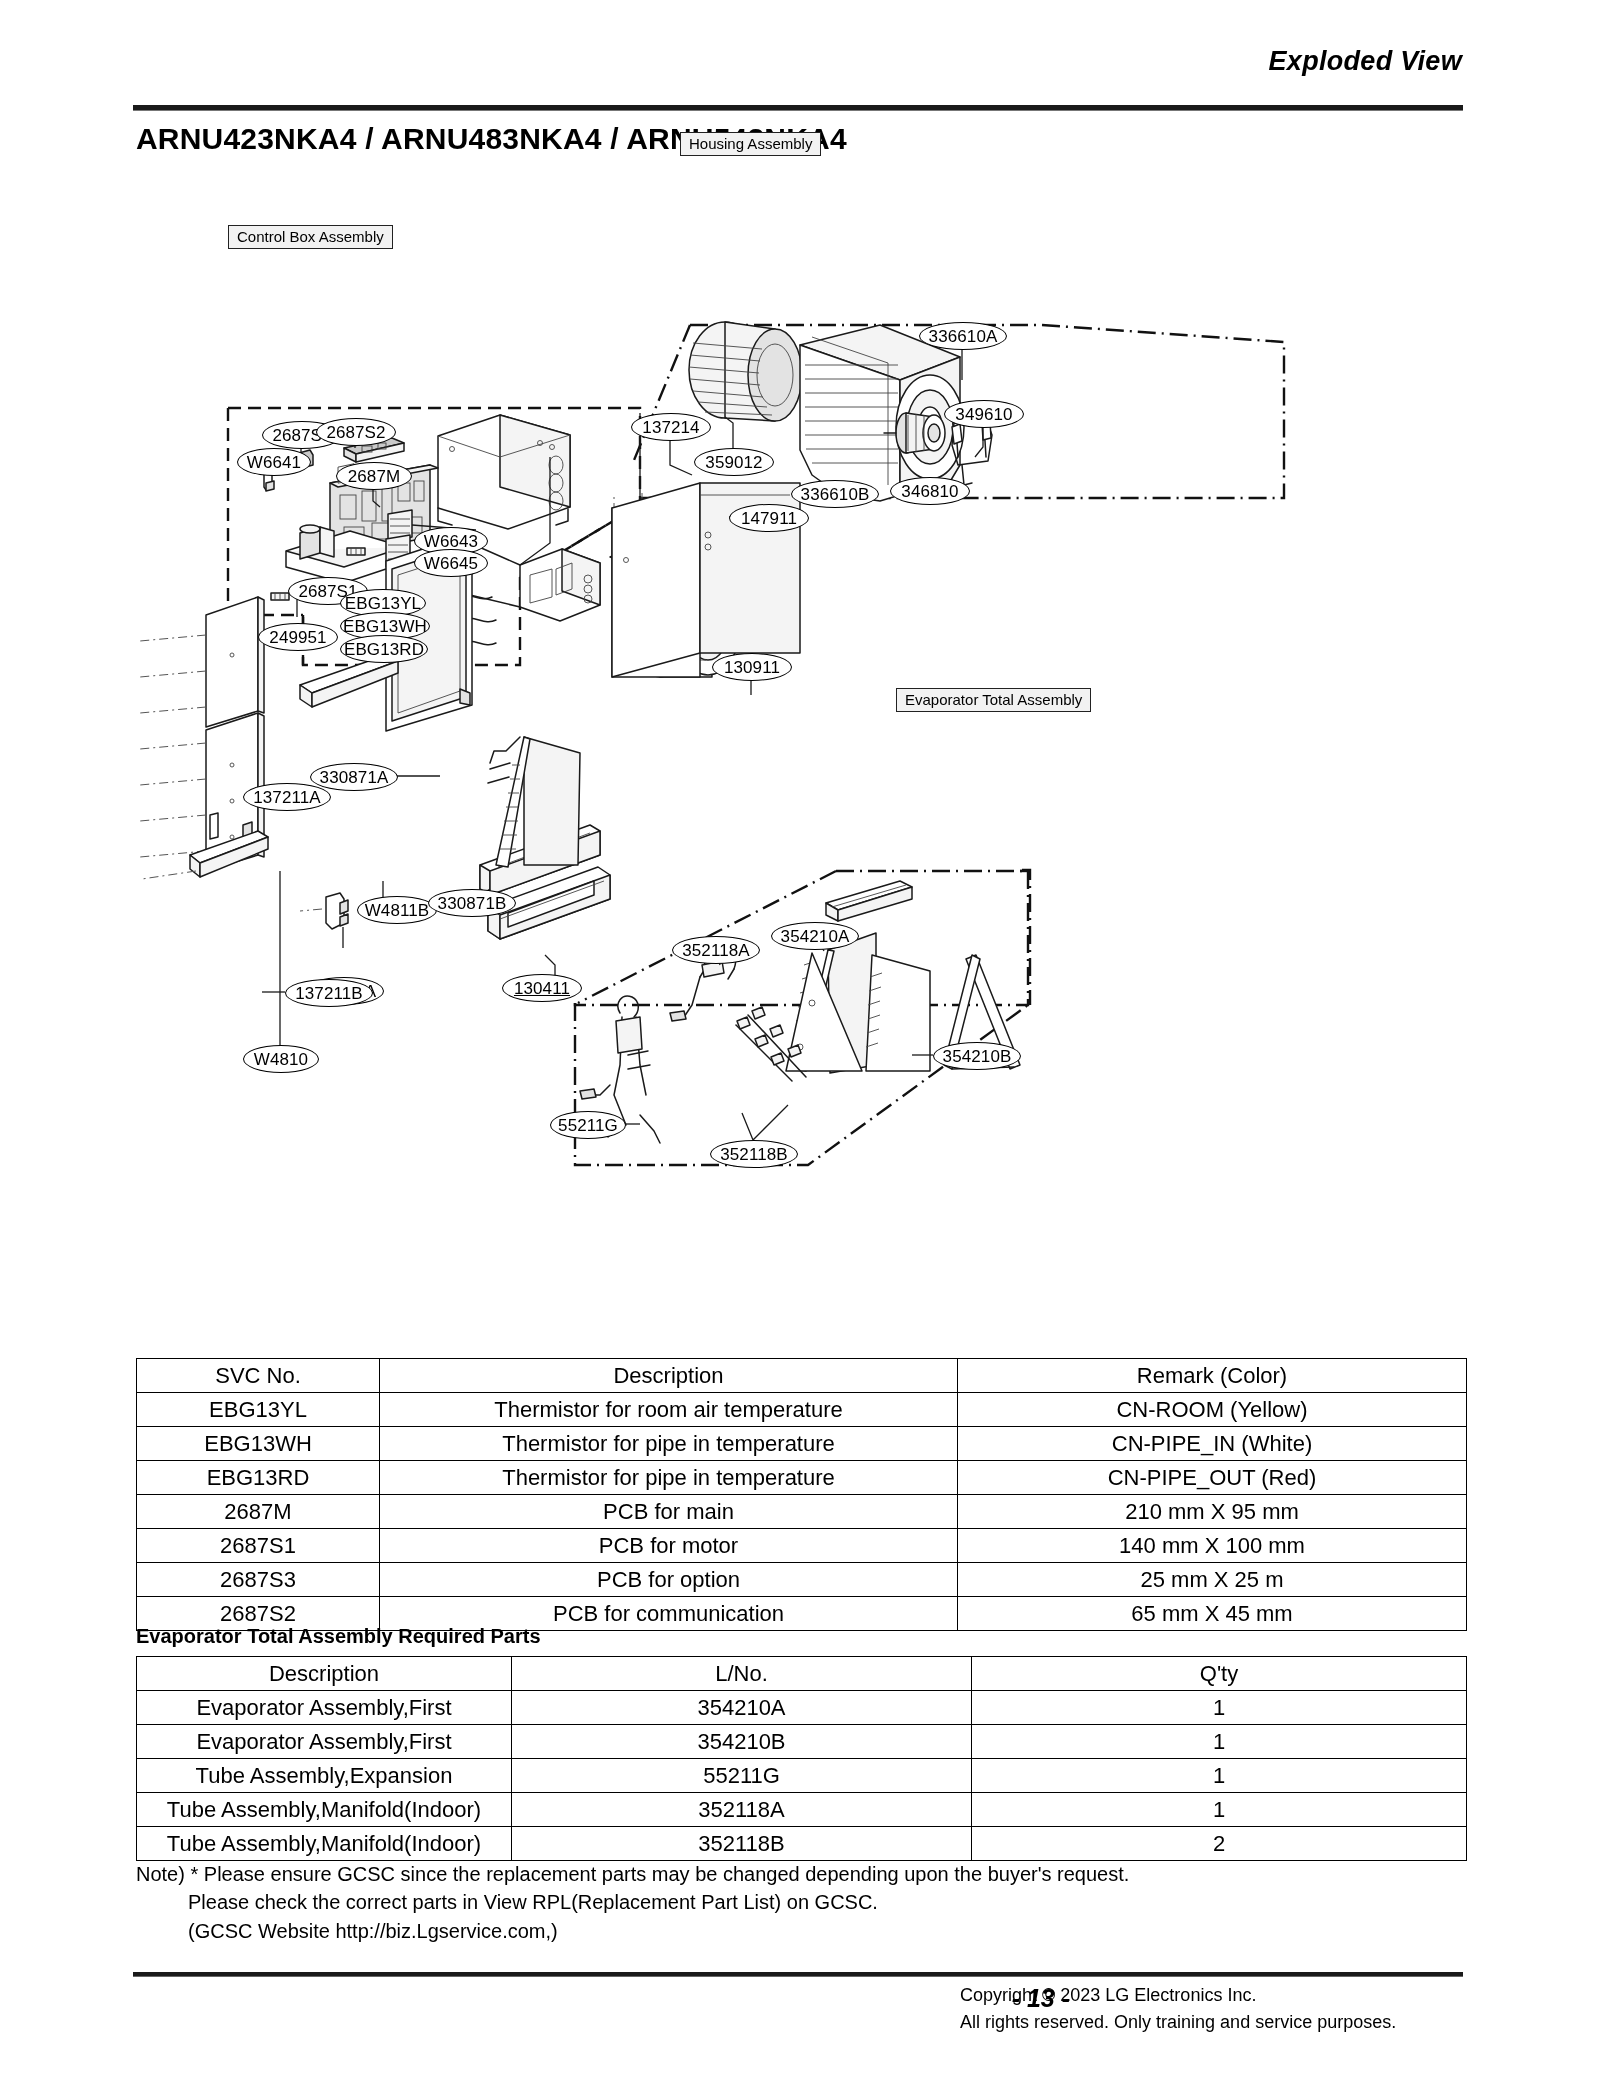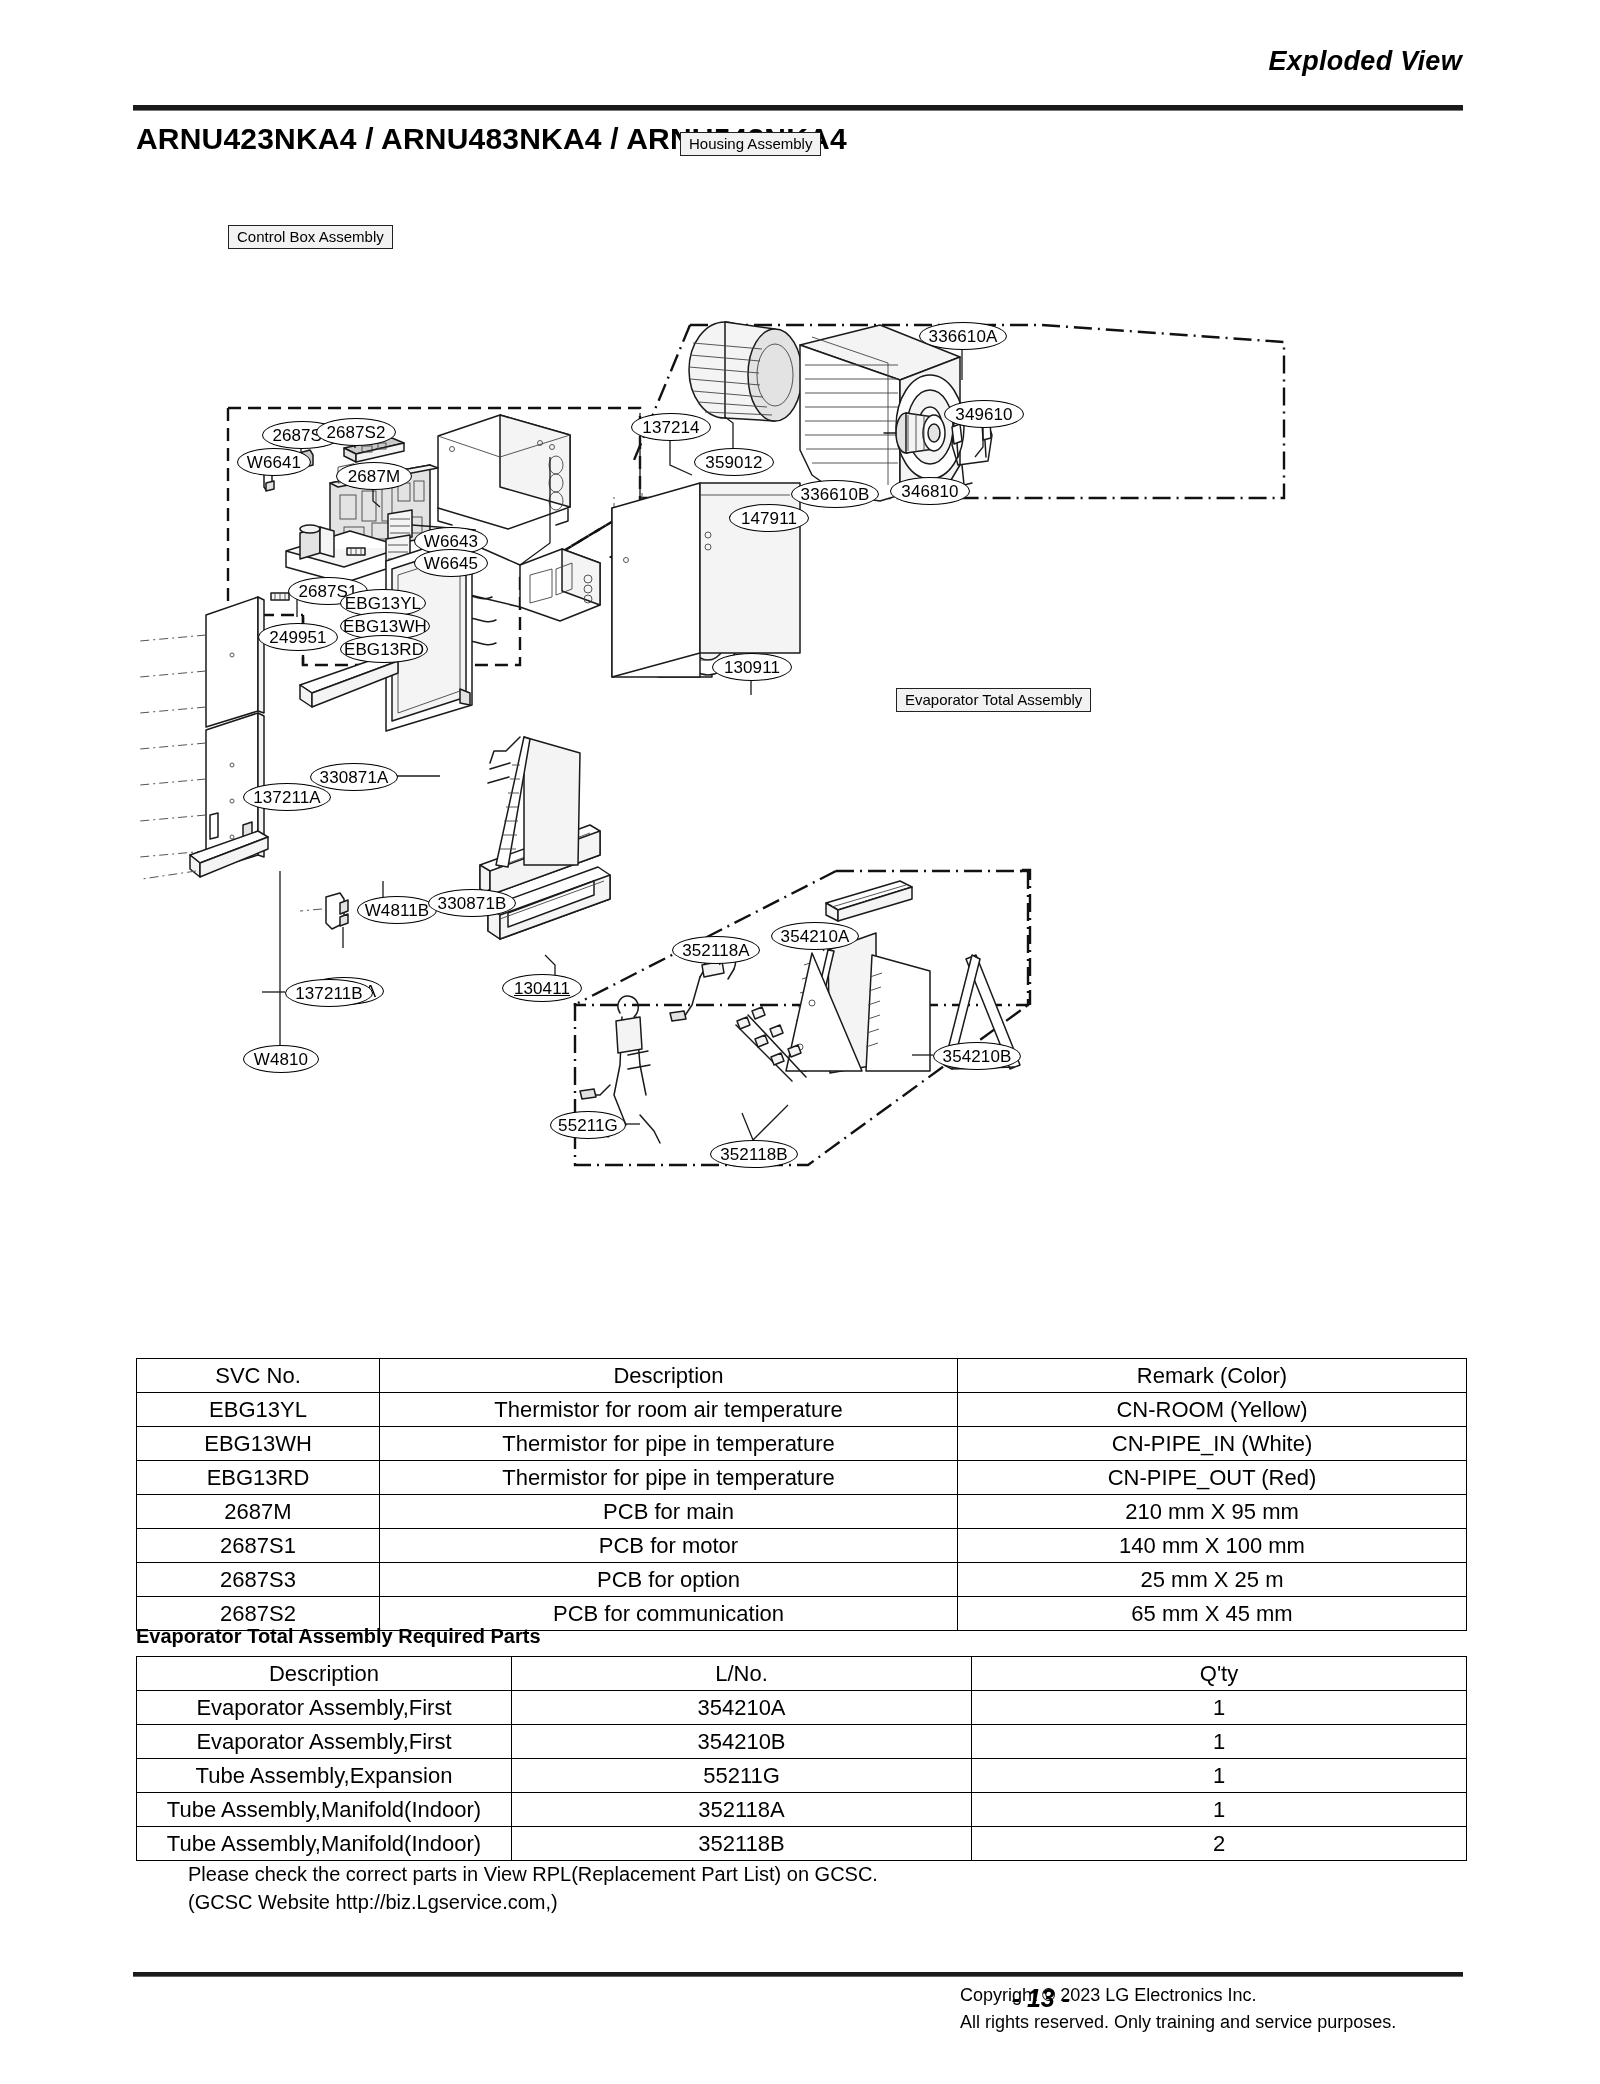--- a/index.html
+++ b/index.html
@@ -738,20 +738,21 @@
       </tr>
       <tr>
         <td>Tube Assembly,Manifold(Indoor)</td>
         <td>352118B</td>
         <td>2</td>
       </tr>
     </tbody>
 </table>
 
 <div id="note-block">
+  <span class="nl">Note) * Please ensure GCSC since the replacement parts may be changed depending upon the buyer's request.</span>
   <span class="nl ind">Please check  the correct parts in View RPL(Replacement Part List) on GCSC.</span>
   <span class="nl ind">(GCSC Website  http://biz.Lgservice.com,)</span>
 </div>
 
 <div id="footer-rule"></div>
 <div id="page-number">- 13 -</div>
 <div id="copyright">
   <span>Copyright © 2023 LG Electronics Inc.</span>
   <span>All rights reserved. Only training and service purposes.</span>
 </div>

